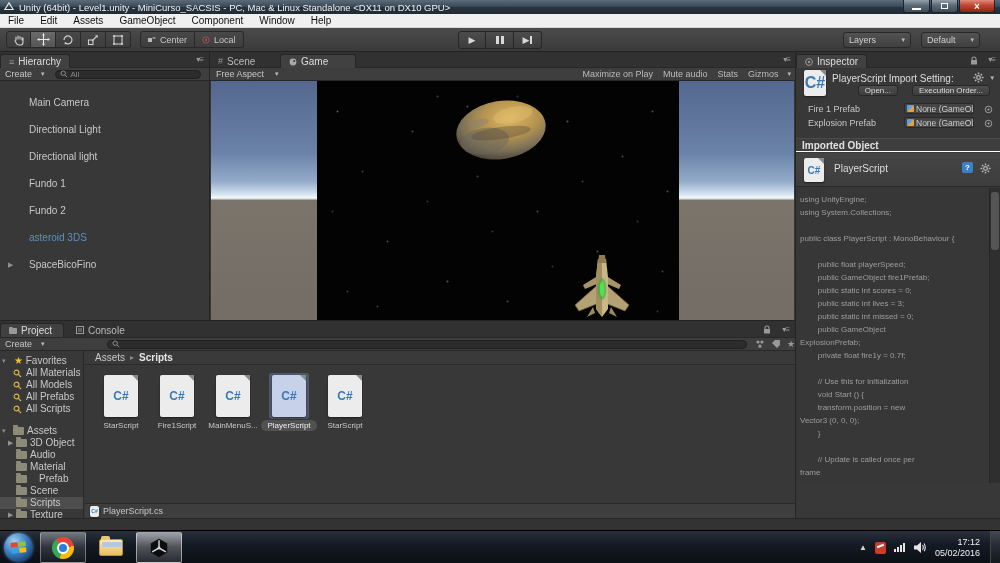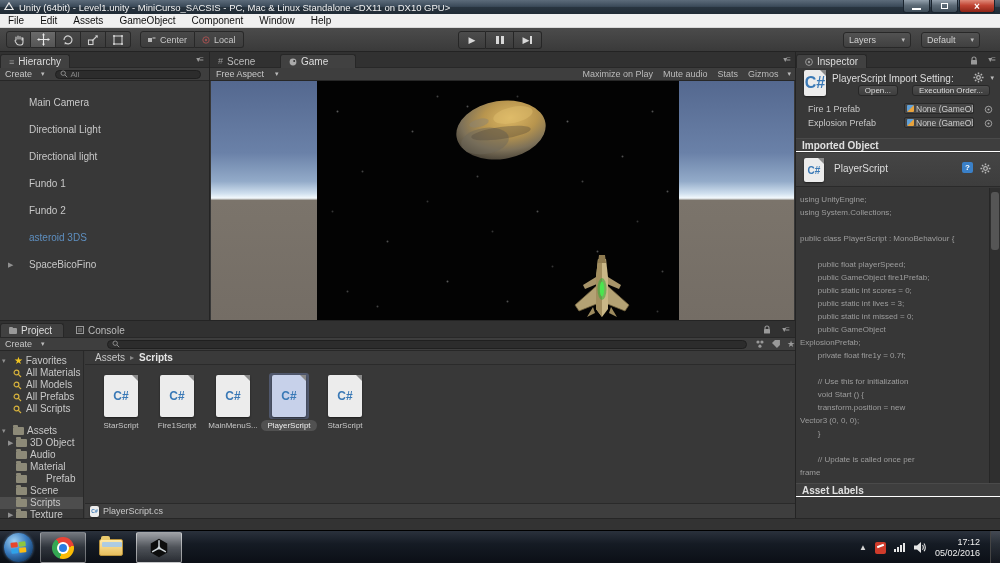--- a/index.html
+++ b/index.html
@@ -477,21 +477,20 @@
                 float amtToMove2 =
 Input.GetAxisRaw ("Vertical") *
 playerSpeed*Time.deltaTime;
                 transform.Translate
 (Vector3.right * amtToMove, Space.World);</pre>
     </div>
     <div class="vscroll">
         <div class="thumb"></div>
       </div>
 
-    <div class="sechdr" style="top:431px;">Asset Labels</div>
     <div class="abs" style="left:0;top:446px;width:205px;height:20px;">
       <span class="tagico abs" style="right:14px;top:4px;"><i></i></span>
     </div>
   </div>
 
   <div class="project">
     <div class="tabbar" style="height:17px;text-align:right;">
       <div class="tab" style="left:0;width:64px;">
         <svg width="8" height="7" viewBox="0 0 8 7">
             <rect x="0" y="1" width="8" height="6" fill="#999" rx="1"></rect>
@@ -574,21 +573,21 @@
         <i class="foldico" style="left:13px;"></i>
         <span style="margin-left:13px;">Assets</span>
       </div>
       <div class="tree-row">
         <span class="tw" style="left:8px;">▶</span>
         <i class="foldico" style="left:16px;"></i>
         <span style="margin-left:4px;">3D Object</span>
       </div>
       <div class="tree-row"><i class="foldico" style="left:16px;"></i><span style="margin-left:4px;">Audio</span></div>
       <div class="tree-row"><i class="foldico" style="left:16px;"></i><span style="margin-left:4px;">Material</span></div>
-      <div class="tree-row"><i class="foldico" style="left:16px;"></i><span style="margin-left:20px;">Prefab</span></div>
+      <div class="tree-row"><i class="foldico" style="left:16px;"></i><span style="margin-left:13px;">Prefab</span></div>
       <div class="tree-row"><i class="foldico" style="left:16px;"></i><span style="margin-left:4px;">Scene</span></div>
       <div class="tree-row sel"><i class="foldico" style="left:16px;"></i><span style="margin-left:4px;">Scripts</span></div>
       <div class="tree-row">
         <span class="tw" style="left:8px;">▶</span>
         <i class="foldico" style="left:16px;"></i>
         <span style="margin-left:4px;">Texture</span>
       </div>
     </div>
 
     <div class="p-right">

